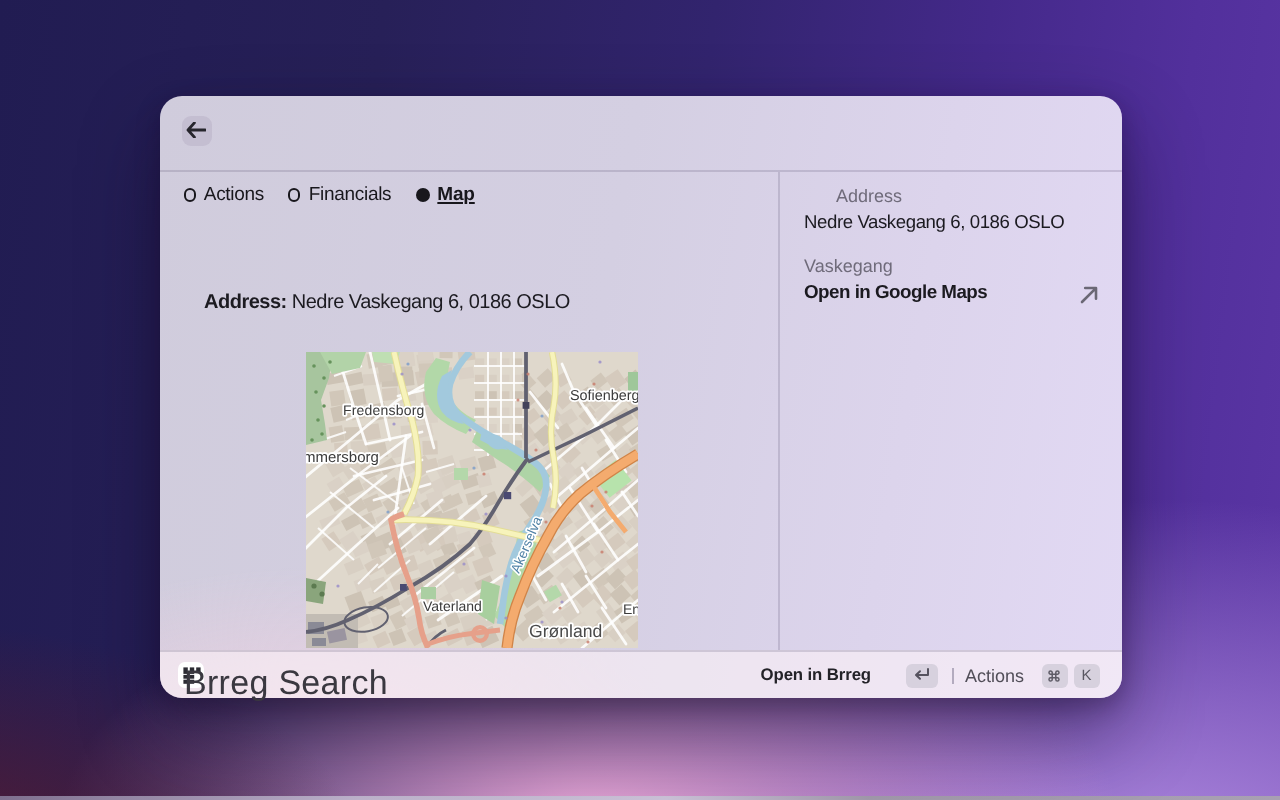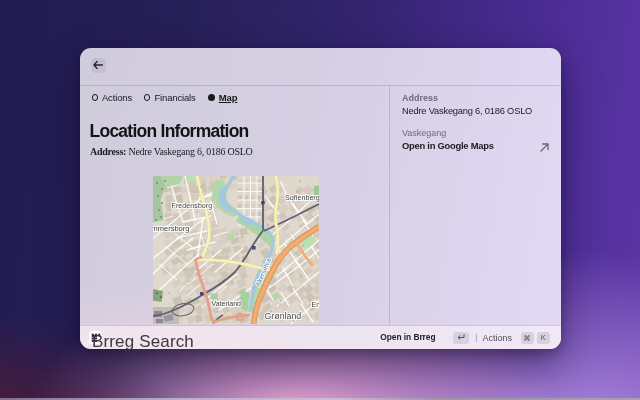--- a/index.html
+++ b/index.html
@@ -30,26 +30,26 @@
 .hdiv { position:absolute; left:0; right:0; top:37px; height:1px; background:rgba(96,86,120,0.22); }
 .vdiv { position:absolute; left:309px; top:38px; bottom:24.5px; width:1px; background:rgba(96,86,120,0.22); }
 
 .tabs { position:absolute; left:11.5px; top:44.5px; font-size:9.5px; color:#18171c; letter-spacing:-0.15px; display:flex; align-items:center; gap:12px; }
 .tab { display:flex; align-items:center; gap:4px; }
 .ring { width:6.4px; height:6.4px; border-radius:50%; border:1.4px solid #18171c; }
 .dot  { width:7px; height:7px; border-radius:50%; background:#18171c; }
 .tab b { letter-spacing:-0.1px;text-decoration:underline; }
 
 .h1 { position:absolute; left:9.5px; top:73.5px; font-size:17.5px; font-weight:bold; color:#141318; letter-spacing:-0.75px; }
-.addr { position:absolute; left:10px; top:98.5px; font-size:10px; color:#1c1b21; letter-spacing:-0.25px;font-family:Liberation Serif, serif; }
+.addr { position:absolute; left:22px; top:98.5px; font-size:10px; color:#1c1b21; letter-spacing:-0.25px; }
 
 .rp { position:absolute; left:322px; top:0; width:158.5px; height:100%; }
 .rlabel { font-size:9px; color:#6f6b7a; }
 .rval { font-size:9.3px; color:#1b1a20; letter-spacing:-0.2px; }
-.rl1 { position:absolute; left:0; top:45px;font-weight:bold; }
+.rl1 { position:absolute; left:16px; top:45px; }
 .rv1 { position:absolute; left:0; top:58.5px; }
 .rl2 { position:absolute; left:0; top:80px; }
 .rv2 { position:absolute; left:0; top:92.5px; font-size:9.4px; font-weight:bold; letter-spacing:-0.25px; }
 .arrow { position:absolute; left:137.5px; top:95.5px; }
 
 .bar { position:absolute; left:0; right:0; bottom:0; height:24.5px;
   background:rgba(252,242,246,0.6); border-top:1px solid rgba(96,86,120,0.22);
   border-radius:0 0 11px 11px; }
 .baricon { position:absolute; left:8.5px; top:5px; width:13.5px; height:13.5px; background:#fff; border-radius:3.5px; }
 .barname { position:absolute; left:12px; top:6px; font-size:17px; color:#3a3840; letter-spacing:0.15px; }
@@ -82,21 +82,20 @@
       </div>
     <div class="tab">
         <span class="ring"></span>
         <span>Financials</span>
       </div>
     <div class="tab">
         <span class="dot"></span>
         <b>Map</b>
       </div>
   </div>
-  <div class="h1">Location Information</div>
   <div class="addr"><b>Address:</b> Nedre Vaskegang 6, 0186 OSLO</div>
   <div class="rp">
     <div class="rlabel rl1">Address</div>
     <div class="rval rv1">Nedre Vaskegang 6, 0186 OSLO</div>
     <div class="rlabel rl2">Vaskegang</div>
     <div class="rval rv2">Open in Google Maps</div>
     <svg class="arrow" width="9" height="9" viewBox="0 0 9 9">
         <path d="M1 8 L7.6 1.4 M2.6 1 L8 1 L8 6.4" stroke="#6b6875" stroke-width="1.3" fill="none" stroke-linecap="round" stroke-linejoin="round"></path>
       </svg>
   </div>

